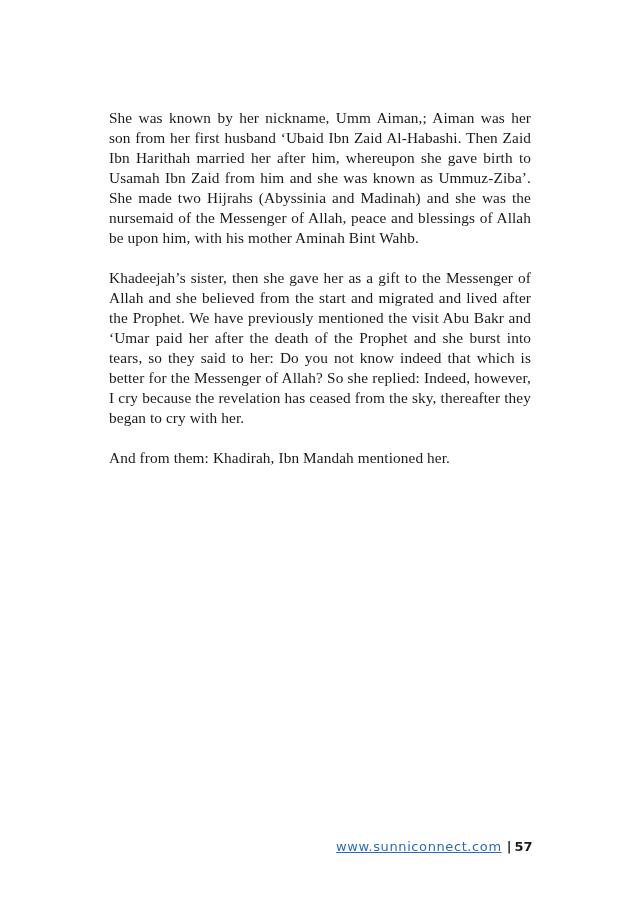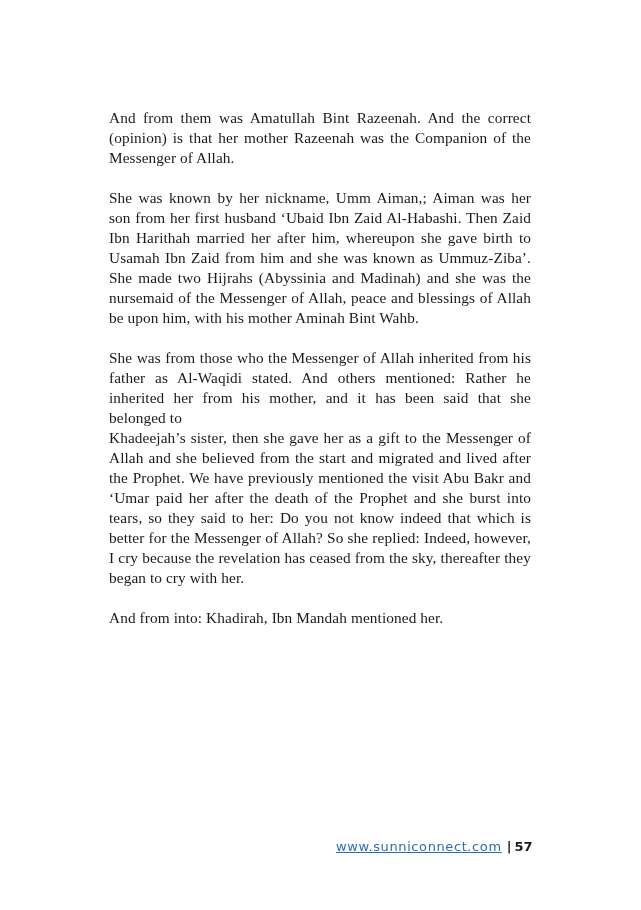--- a/index.html
+++ b/index.html
@@ -53,29 +53,25 @@
     }
     .footer-page {
       font-weight: bold;
     }
   </style>
 </head>
 <body>
 
 <div class="page">
   <p class="para">
-    <span>And from them was Amatullah Bint Razeenah. And the correct (opinion) is that her mother Razeenah was the Companion of the Messenger of Allah.</span>
-  </p>
-  <p class="para">
     <span>She was known by her nickname, Umm Aiman,; Aiman was her son from her first husband ‘Ubaid Ibn Zaid Al-Habashi. Then Zaid Ibn Harithah married her after him, whereupon she gave birth to Usamah Ibn Zaid from him and she was known as Ummuz-Ziba’. She made two Hijrahs (Abyssinia and Madinah) and she was the nursemaid of the Messenger of Allah, peace and blessings of Allah be upon him, with his mother Aminah Bint Wahb.</span>
   </p>
   <p class="para">
-    <span class="line-break" style="text-align: justify; text-align-last: left;">She was from those who the Messenger of Allah inherited from his father as Al-Waqidi stated. And others mentioned: Rather he inherited her from his mother, and it has been said that she belonged to</span>
     <span>Khadeejah’s sister, then she gave her as a gift to the Messenger of Allah and she believed from the start and migrated and lived after the Prophet. We have previously mentioned the visit Abu Bakr and ‘Umar paid her after the death of the Prophet and she burst into tears, so they said to her: Do you not know indeed that which is better for the Messenger of Allah? So she replied: Indeed, however, I cry because the revelation has ceased from the sky, thereafter they began to cry with her.</span>
   </p>
   <p class="para">
-    <span>And from into: Khadirah, Ibn Mandah mentioned her.</span>
+    <span>And from them: Khadirah, Ibn Mandah mentioned her.</span>
   </p>
 </div>
 
 <div class="footer">
   <a class="footer-link">www.sunniconnect.com</a><span class="footer-sep">|</span><span class="footer-page">57</span>
 </div>
 
 </body></html>

